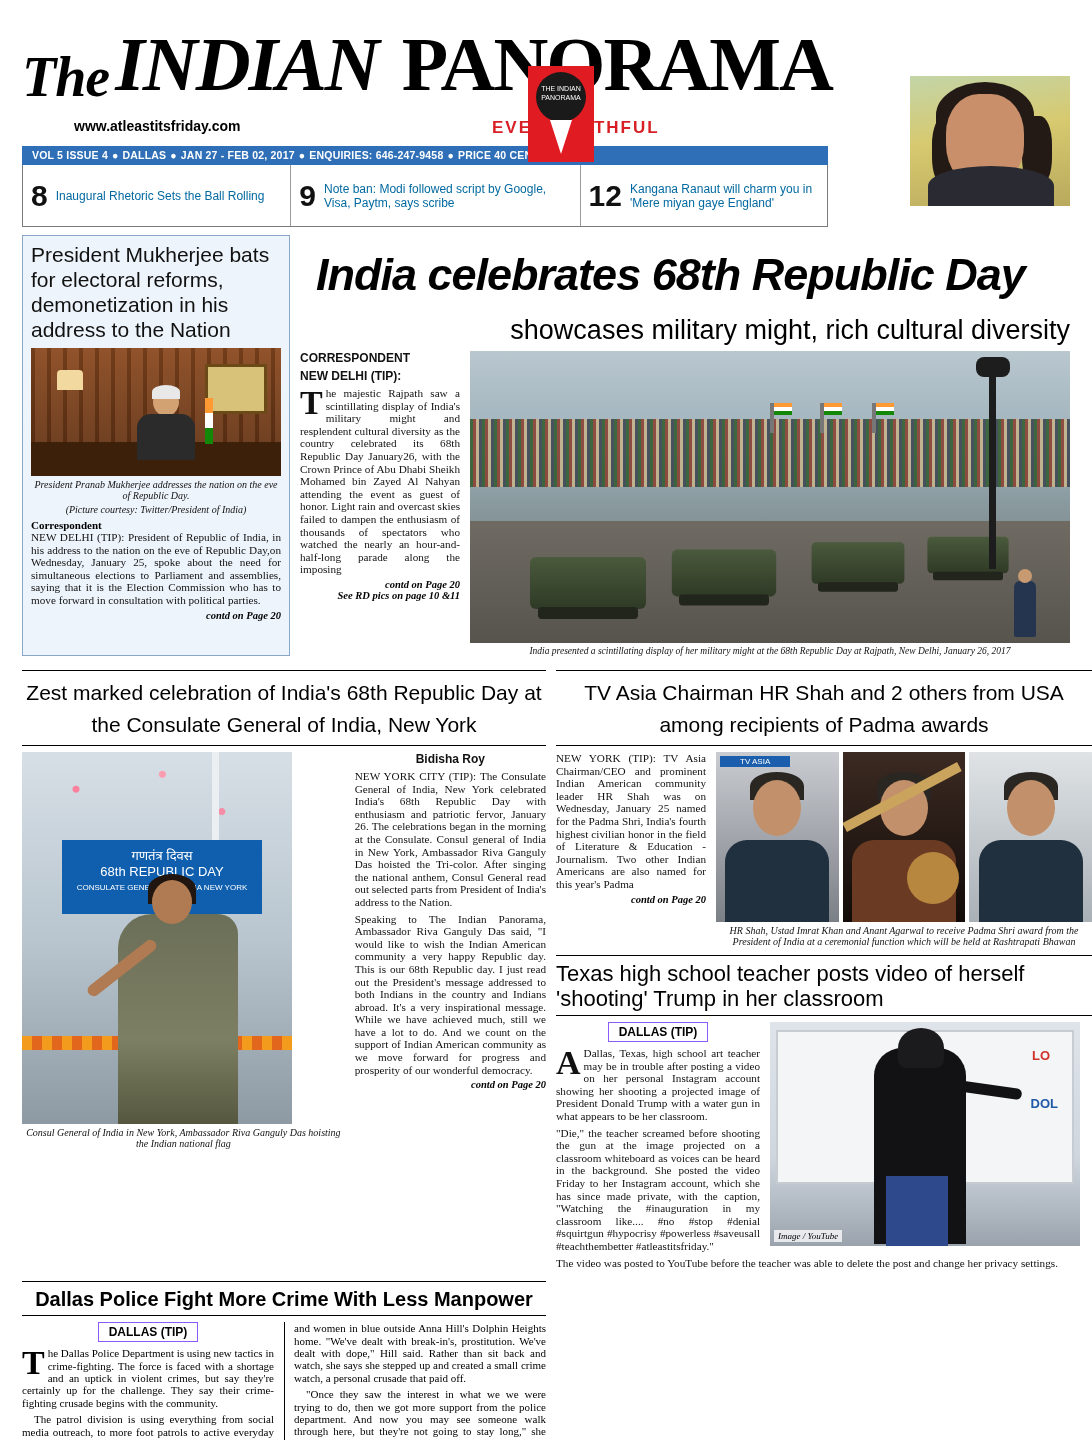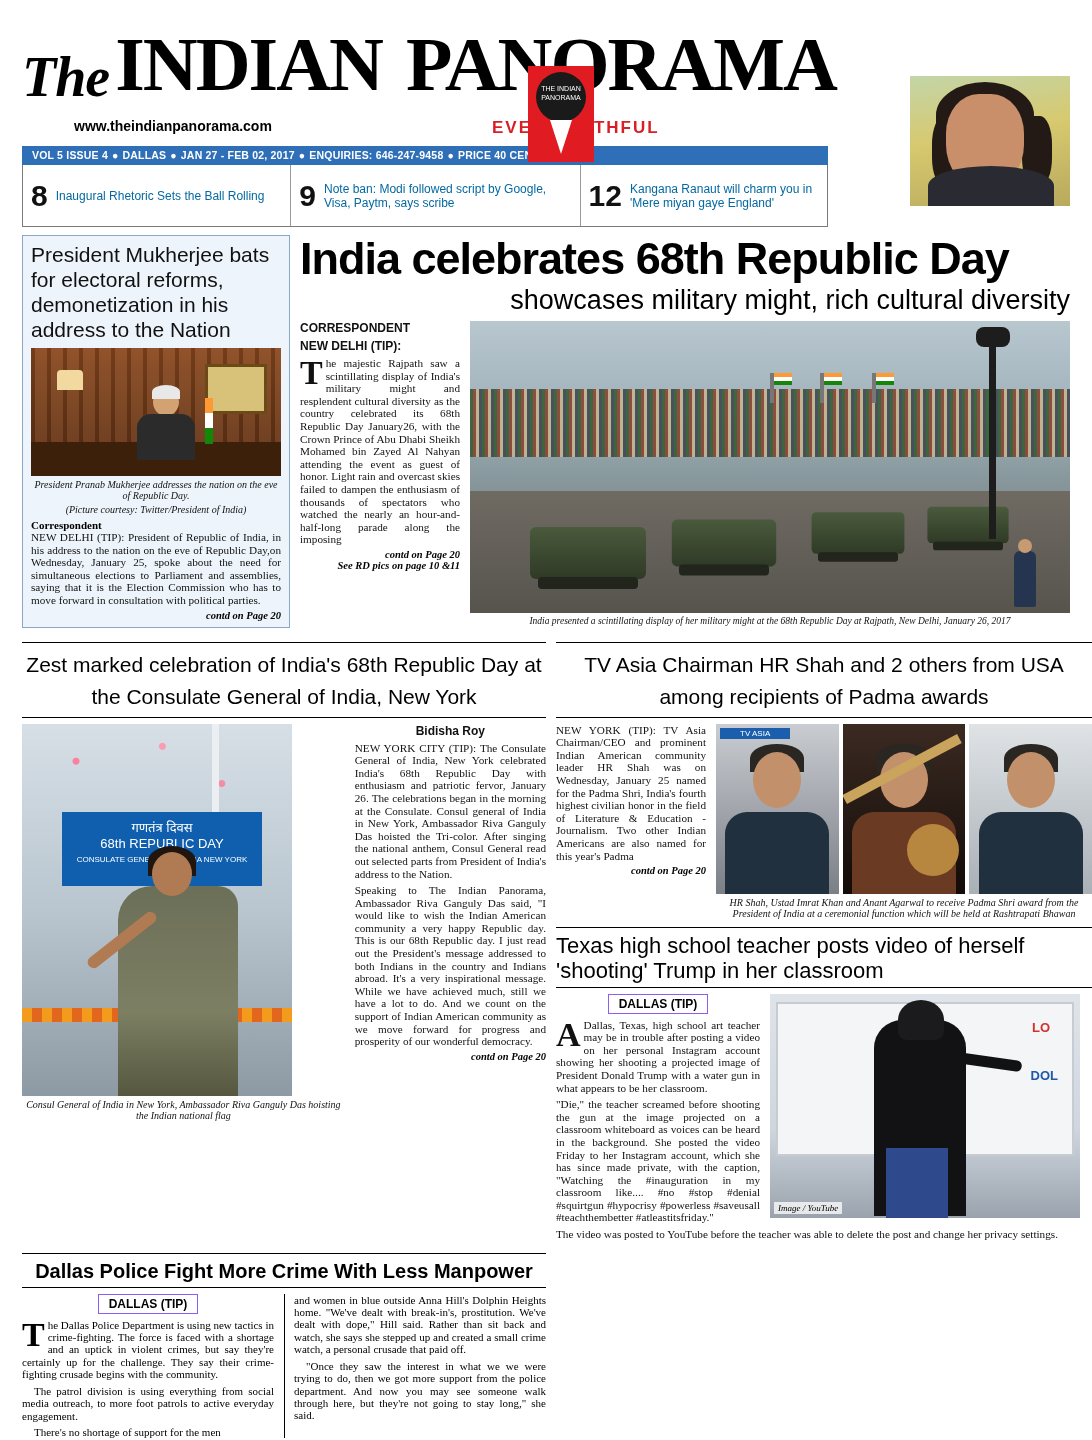--- a/index.html
+++ b/index.html
@@ -14,21 +14,21 @@
   .mast-title {
     font-family:"Liberation Serif", serif;
     font-weight:bold; letter-spacing:-1px; line-height:1;
     position:absolute; left:0; top:8px; white-space:nowrap;
   }
   .mast-the {
     font-family:"Liberation Serif", serif;
     font-style:italic; font-size:56px; font-weight:bold;
     display:inline-block; vertical-align:-6px; margin-right:6px;
   }
-  .mast-indian { font-size:76px; letter-spacing:-2px; }
+  .mast-indian { font-size:76px; letter-spacing:-2px;font-style:italic; }
   .mast-pan { font-size:76px; letter-spacing:-2px; }
   .mast-logo {
     position:absolute; left:506px; top:48px; width:66px; height:96px;
     background:#e01b22; z-index:3;
   }
   .mast-logo .circle {
     position:absolute; left:8px; top:6px; width:50px; height:50px;
     border-radius:50%; background:#1a1a1a;
   }
   .mast-logo .circle-inner{
@@ -160,21 +160,21 @@
     margin-top:3px; color:#111;
   }
   .byline-bold { font-size:11px; font-weight:bold; margin-top:4px; }
   .body-just { font-size:11.2px; line-height:12.6px; text-align:justify; color:#111; }
   .contd { font-size:10.5px; font-weight:bold; font-style:italic; text-align:right; margin-top:3px;}
   
   .col-lead { width:772px; }
   .lead-title {
     font-family:"Liberation Sans", sans-serif;
     font-size:45px; line-height:48px; font-weight:bold; letter-spacing:-1px;
-    margin:0; color:#000;
+    margin:16px; color:#000;font-style:italic;
   }
   .lead-sub {
     font-family:"Liberation Sans", sans-serif;
     font-size:27px; line-height:30px; font-weight:normal; color:#000;
     text-align:right; margin:2px 0 6px 0;
   }
   .lead-body { display:flex; gap:10px; }
   .lead-col { width:160px; }
   .small-head {
     font-family:"Liberation Sans", sans-serif; font-size:12px;
@@ -374,21 +374,21 @@
 
   <div class="masthead">
     <div class="mast-title">
       <span class="mast-the">The</span><span class="mast-indian">INDIAN</span>&nbsp;&nbsp;&nbsp;&nbsp;&nbsp;&nbsp;&nbsp;&nbsp;<span class="mast-pan">PANORAMA</span>
     </div>
     <div class="mast-logo">
       <div class="circle"></div>
       <div class="circle-inner">THE INDIAN PANORAMA</div>
       <div class="pen"></div>
     </div>
-    <div class="mast-url">www.theindianpanorama.com</div>
+    <div class="mast-url">www.atleastitsfriday.com</div>
     <div class="mast-tag">EVER TRUTHFUL</div>
     <div class="mast-photo">
       <div class="hair"></div>
       <div class="hair2"></div>
       <div class="hair3"></div>
       <div class="face"></div>
       <div class="body"></div>
     </div>
   </div>
 

